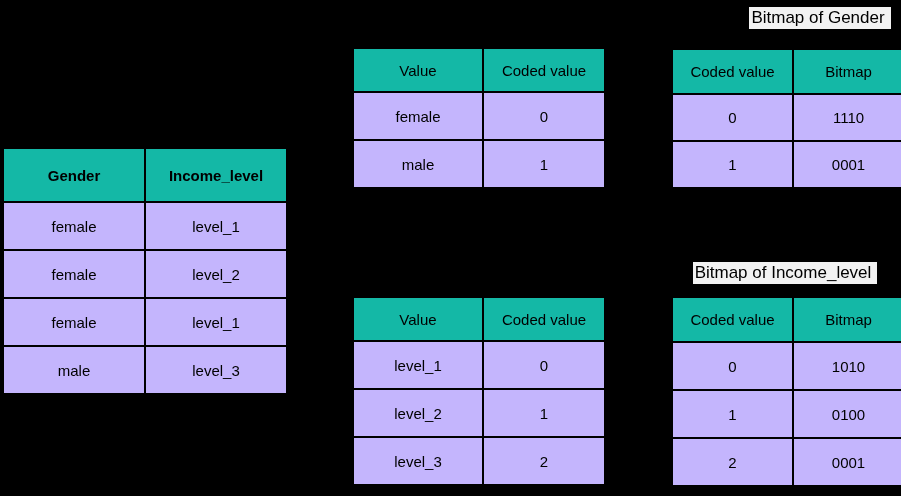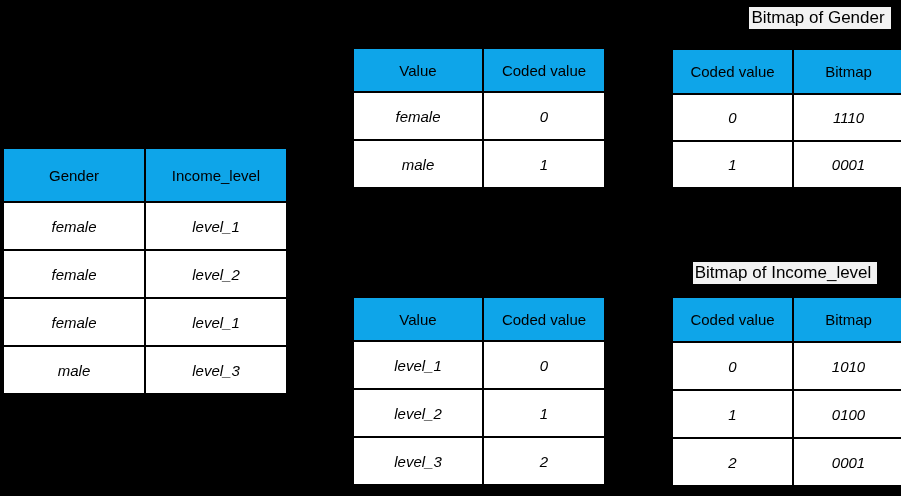--- a/index.html
+++ b/index.html
@@ -23,26 +23,26 @@
   .tbl th, .tbl td {
     border: 2px solid #000;
     text-align: center;
     vertical-align: middle;
     font-size: 15px;
     font-weight: normal;
     color: #000;
     padding: 0;
     overflow: hidden;
   }
-  .tbl th { background: #0ea5e9; }
-  .tbl td { background: #ffffff; font-style: italic; }
+  .tbl th { background: #14b8a6; }
+  .tbl td { background: #c4b5fd; }
 
   
   .t-source { left: 2px; top: 147px; width: 280px; }
-  .t-source th { height: 52px; }
+  .t-source th { height: 52px; font-weight: bold; }
   .t-source td { height: 46px; }
   .t-source .c0 { width: 140px; }
   .t-source .c1 { width: 140px; margin-left: 16px; }
 
   
   .t-gender-coding { left: 352px; top: 47px; width: 248px; }
   .t-income-coding { left: 352px; top: 296px; width: 248px; }
   .t-gender-coding th, .t-income-coding th { height: 42px; }
   .t-gender-coding td, .t-income-coding td { height: 46px; }
   .t-gender-coding .c0, .t-income-coding .c0 { width: 128px; }

